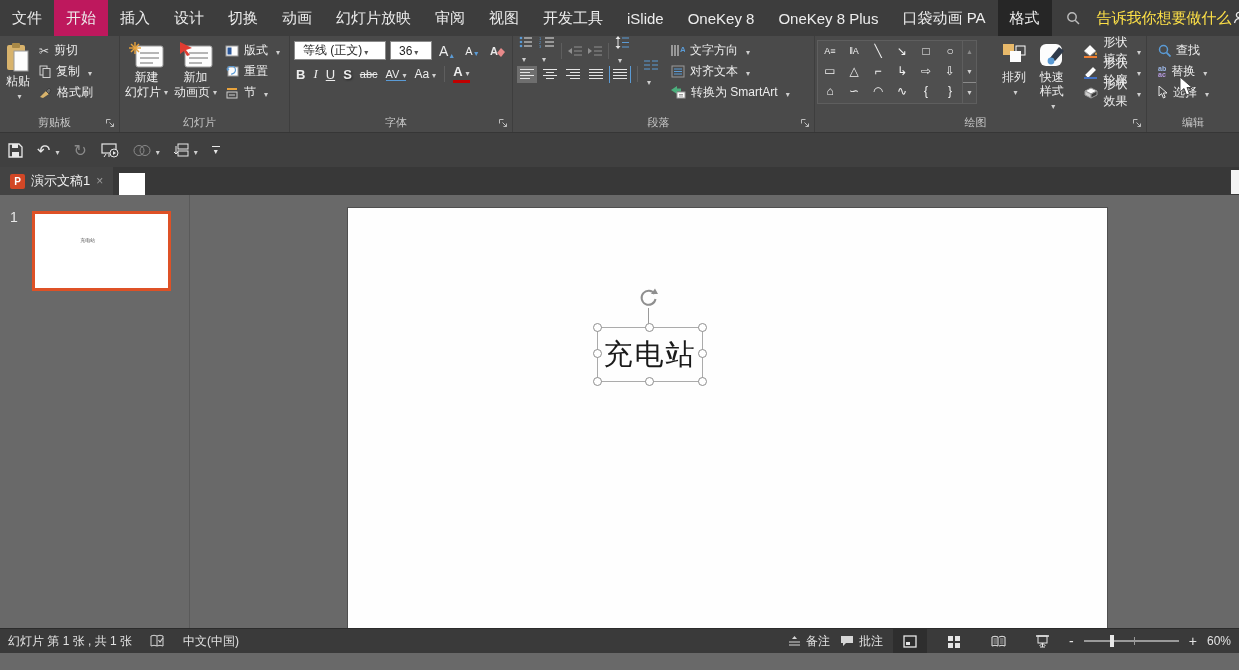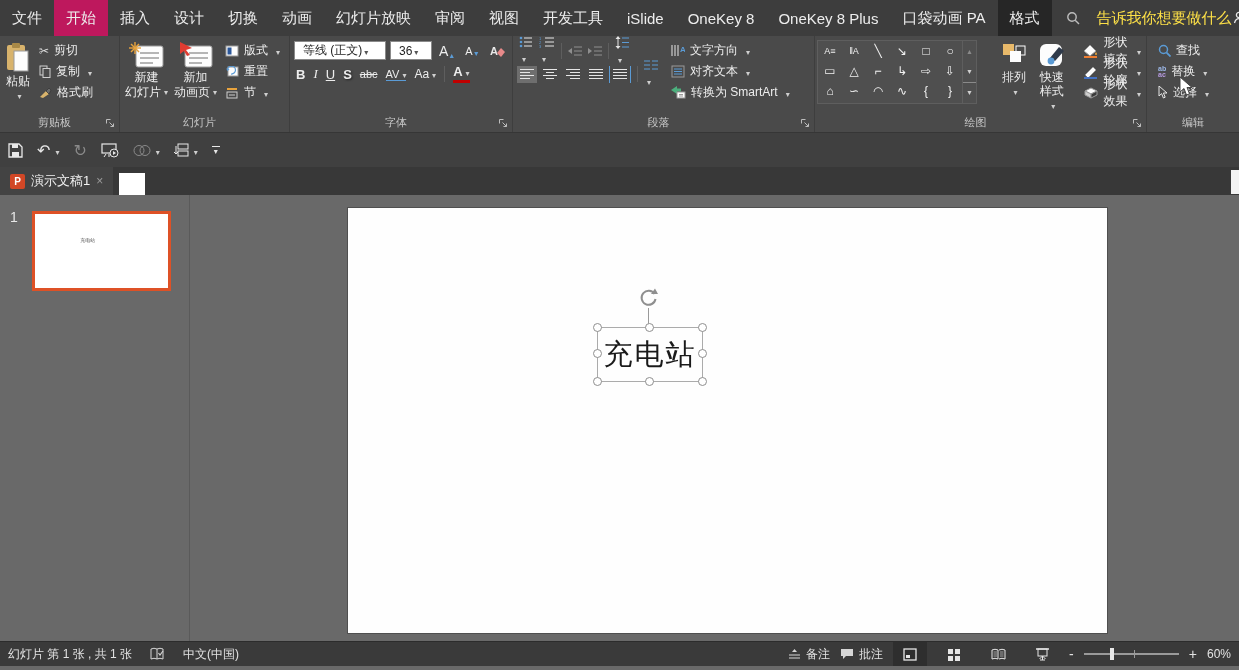--- a/index.html
+++ b/index.html
@@ -52,21 +52,21 @@
   .thumb{position:absolute;left:32px;top:16px;width:139px;height:80px;background:#fff;border:3px solid #de5126;box-sizing:border-box}
   .thumbtext{position:absolute;left:34%;top:31%;font-size:5px;color:#555}
   .slide{position:absolute;left:347px;top:12px;width:761px;height:427px;background:#fefefe;border:1px solid #4f4f4f;box-sizing:border-box}
   .textbox{position:absolute;left:249px;top:119px;width:104px;height:53px;border:1px solid #ababab;display:flex;align-items:center;justify-content:center}
   .tbtext{font-size:29px;color:#1a1a1a;letter-spacing:2px;font-family:"DejaVu Sans","Liberation Sans",sans-serif}
   .hnd{position:absolute;width:9px;height:9px;border-radius:50%;background:#fff;border:1.5px solid #8f8f8f;box-sizing:border-box}
   .rotstem{position:absolute;left:300px;top:100px;width:1px;height:19px;background:#9a9a9a}
   .rot{position:absolute;left:290px;top:79px}
 
   
-  .statusbar{position:absolute;left:0;right:0;bottom:4px;height:25px;background:#3a3a3a;display:flex;align-items:center;font-size:12px;color:#e2e2e2;border-top:1px solid #2c2c2c;box-sizing:border-box}
+  .statusbar{position:absolute;left:0;right:0;bottom:17px;height:25px;background:#3a3a3a;display:flex;align-items:center;font-size:12px;color:#e2e2e2;border-top:1px solid #2c2c2c;box-sizing:border-box}
   .sleft{display:flex;align-items:center;gap:18px;padding-left:8px}
   .sright{margin-left:auto;display:flex;align-items:center;gap:10px;padding-right:8px}
   .vbtn{display:flex;align-items:center;justify-content:center;width:34px;height:24px}
   .vbtn.on{background:#2e2e2e}
   .ztrack{position:relative;width:95px;height:2px;background:#9a9a9a}
   .ztick{position:absolute;left:53%;top:-3px;width:1px;height:8px;background:#9a9a9a}
   .zthumb{position:absolute;left:28%;top:-5px;width:4px;height:12px;background:#e8e8e8}
   .cursor{position:absolute;left:1179px;top:76px;z-index:50}
 </style>
 </head>

